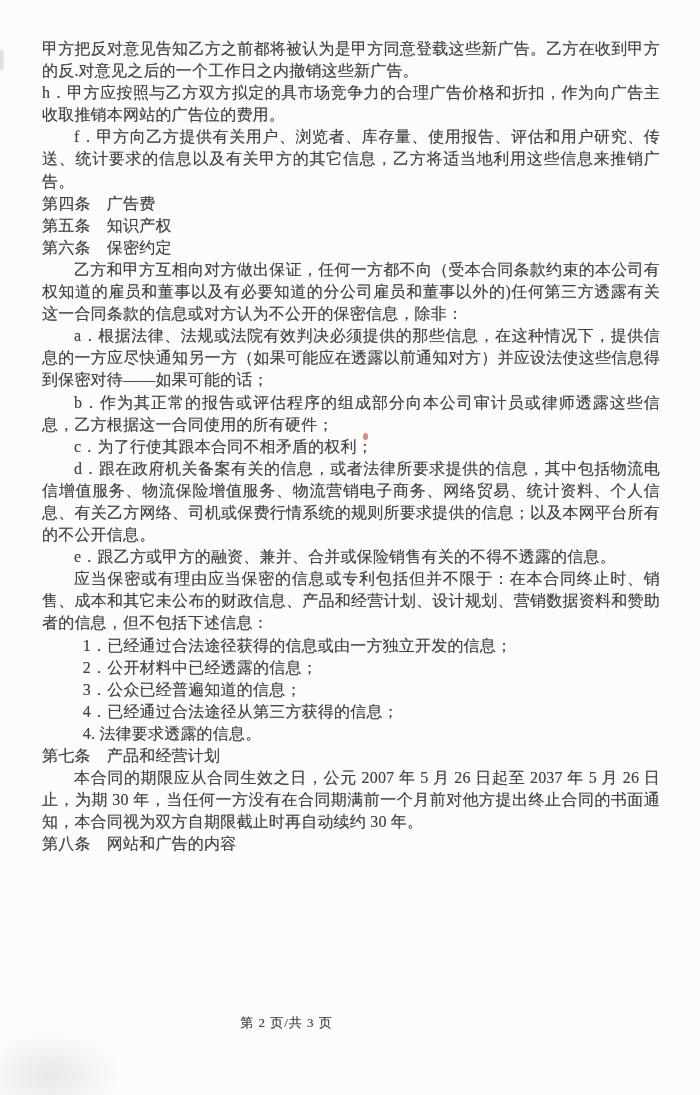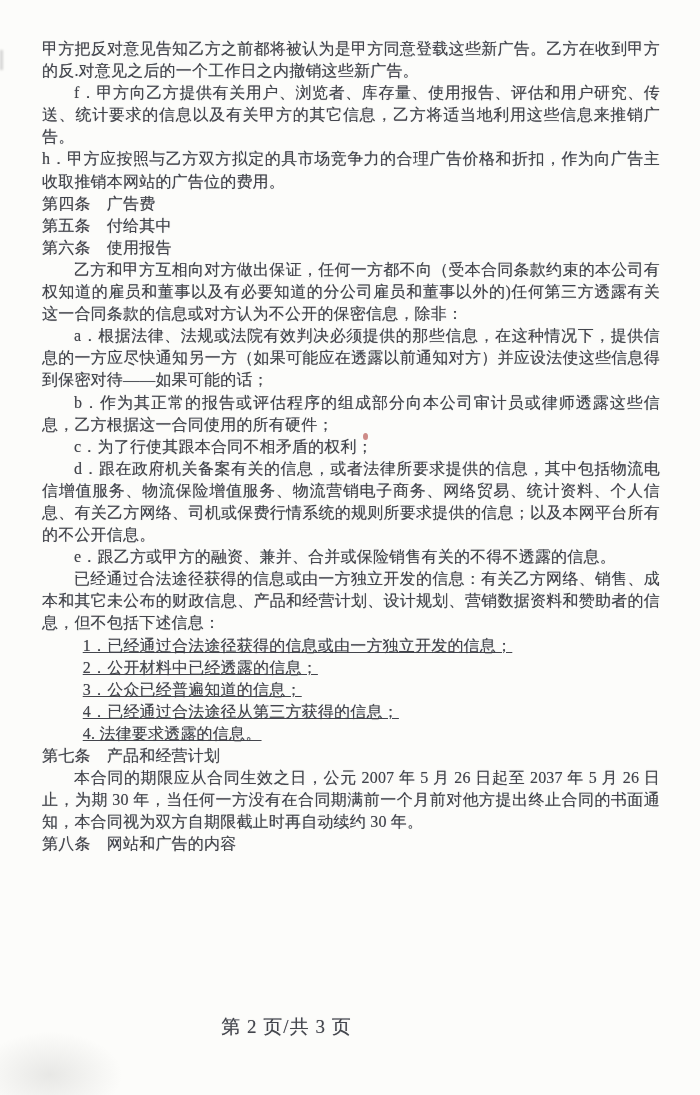--- a/index.html
+++ b/index.html
@@ -33,28 +33,28 @@
     line-height: 22.1px;
     letter-spacing: 0.2px;
     text-align: justify;
     color: var(--text-color, #43454c);
     text-shadow: 0 0 0.7px rgba(70, 72, 82, 0.55);
     word-break: break-all;
   }
   p.para.plain   { text-indent: 0; }
   p.para.indent  { text-indent: 2em; }
   p.para.heading { text-indent: 0; }
-  p.para.list    { text-indent: 2.55em; text-decoration: underline; }
+  p.para.list    { text-indent: 2.55em; }
   .footer {
     position: absolute;
     top: 1014px;
     left: 0;
     width: 573px;
     text-align: center;
-    font-size: 19px;
+    font-size: 13px;
     letter-spacing: 1px;
     color: var(--text-color, #43454c);
     text-shadow: 0 0 0.7px rgba(70, 72, 82, 0.5);
   }
   
   .red-speck {
     position: absolute;
     left: 363px;
     top: 433px;
     width: 5px;
@@ -81,32 +81,32 @@
     filter: blur(1px);
   }
 </style>
 </head>
 <body>
 
 <div class="page">
   <div class="edge-left-mark"></div>
   <div class="doc-body">
       <p class="para plain">甲方把反对意见告知乙方之前都将被认为是甲方同意登载这些新广告。乙方在收到甲方的反.对意见之后的一个工作日之内撤销这些新广告。</p>
+      <p class="para plain">h．甲方应按照与乙方双方拟定的具市场竞争力的合理广告价格和折扣，作为向广告主收取推销本网站的广告位的费用。</p>
       <p class="para indent">f．甲方向乙方提供有关用户、浏览者、库存量、使用报告、评估和用户研究、传送、统计要求的信息以及有关甲方的其它信息，乙方将适当地利用这些信息来推销广告。</p>
-      <p class="para plain">h．甲方应按照与乙方双方拟定的具市场竞争力的合理广告价格和折扣，作为向广告主收取推销本网站的广告位的费用。</p>
       <p class="para heading">第四条　广告费</p>
-      <p class="para heading">第五条　付给其中</p>
-      <p class="para heading">第六条　使用报告</p>
+      <p class="para heading">第五条　知识产权</p>
+      <p class="para heading">第六条　保密约定</p>
       <p class="para indent">乙方和甲方互相向对方做出保证，任何一方都不向（受本合同条款约束的本公司有权知道的雇员和董事以及有必要知道的分公司雇员和董事以外的)任何第三方透露有关这一合同条款的信息或对方认为不公开的保密信息，除非：</p>
       <p class="para indent">a．根据法律、法规或法院有效判决必须提供的那些信息，在这种情况下，提供信息的一方应尽快通知另一方（如果可能应在透露以前通知对方）并应设法使这些信息得到保密对待——如果可能的话；</p>
       <p class="para indent">b．作为其正常的报告或评估程序的组成部分向本公司审计员或律师透露这些信息，乙方根据这一合同使用的所有硬件；</p>
       <p class="para indent">c．为了行使其跟本合同不相矛盾的权利；</p>
       <p class="para indent">d．跟在政府机关备案有关的信息，或者法律所要求提供的信息，其中包括物流电信增值服务、物流保险增值服务、物流营销电子商务、网络贸易、统计资料、个人信息、有关乙方网络、司机或保费行情系统的规则所要求提供的信息；以及本网平台所有的不公开信息。</p>
       <p class="para indent">e．跟乙方或甲方的融资、兼并、合并或保险销售有关的不得不透露的信息。</p>
-      <p class="para indent">已经通过合法途径获得的信息或由一方独立开发的信息：有关乙方网络、销售、成本和其它未公布的财政信息、产品和经营计划、设计规划、营销数据资料和赞助者的信息，但不包括下述信息：</p>
+      <p class="para indent">应当保密或有理由应当保密的信息或专利包括但并不限于：在本合同终止时、销售、成本和其它未公布的财政信息、产品和经营计划、设计规划、营销数据资料和赞助者的信息，但不包括下述信息：</p>
       <p class="para list">1．已经通过合法途径获得的信息或由一方独立开发的信息；</p>
       <p class="para list">2．公开材料中已经透露的信息；</p>
       <p class="para list">3．公众已经普遍知道的信息；</p>
       <p class="para list">4．已经通过合法途径从第三方获得的信息；</p>
       <p class="para list">4. 法律要求透露的信息。</p>
       <p class="para heading">第七条　产品和经营计划</p>
       <p class="para indent">本合同的期限应从合同生效之日，公元 2007 年 5 月 26 日起至 2037 年 5 月 26 日止，为期 30 年，当任何一方没有在合同期满前一个月前对他方提出终止合同的书面通知，本合同视为双方自期限截止时再自动续约 30 年。</p>
       <p class="para heading">第八条　网站和广告的内容</p>
     </div>
   <div class="red-speck"></div>

